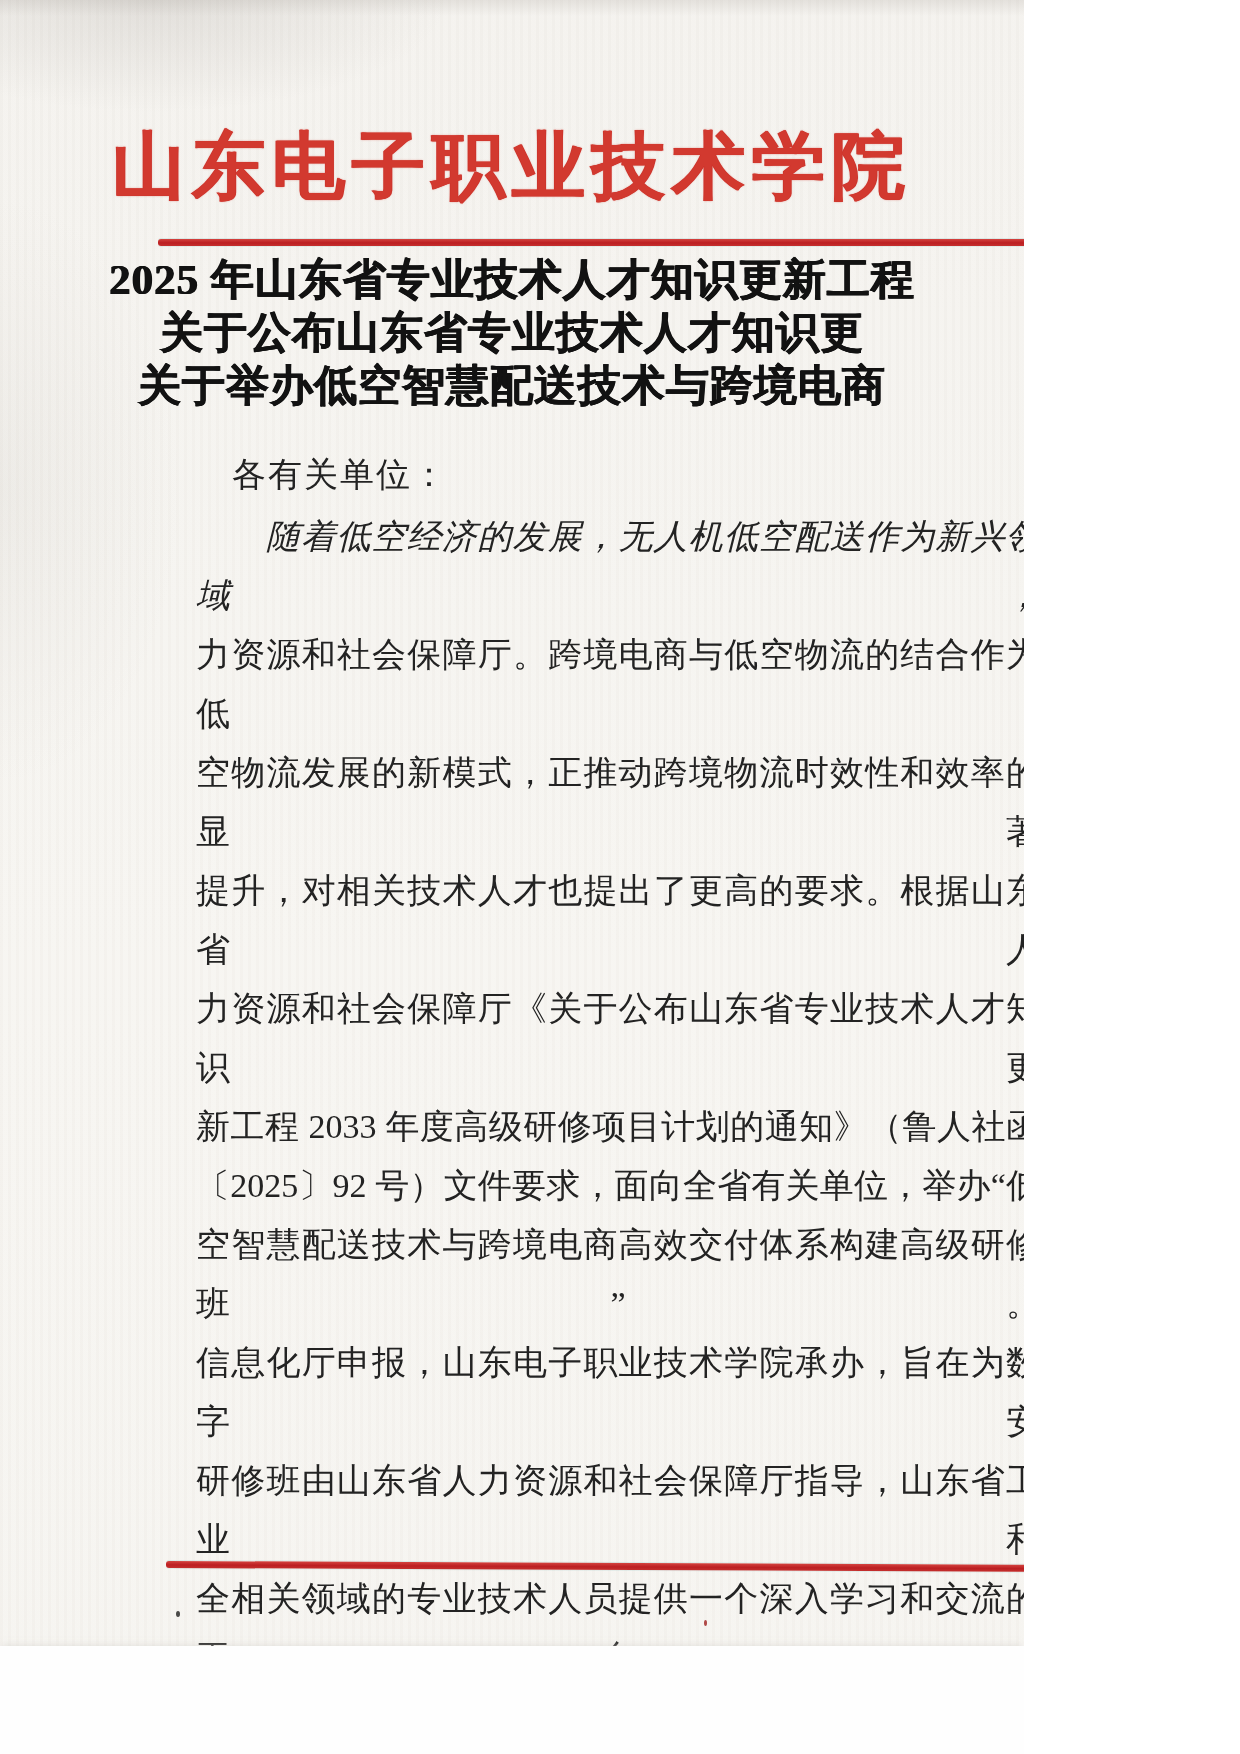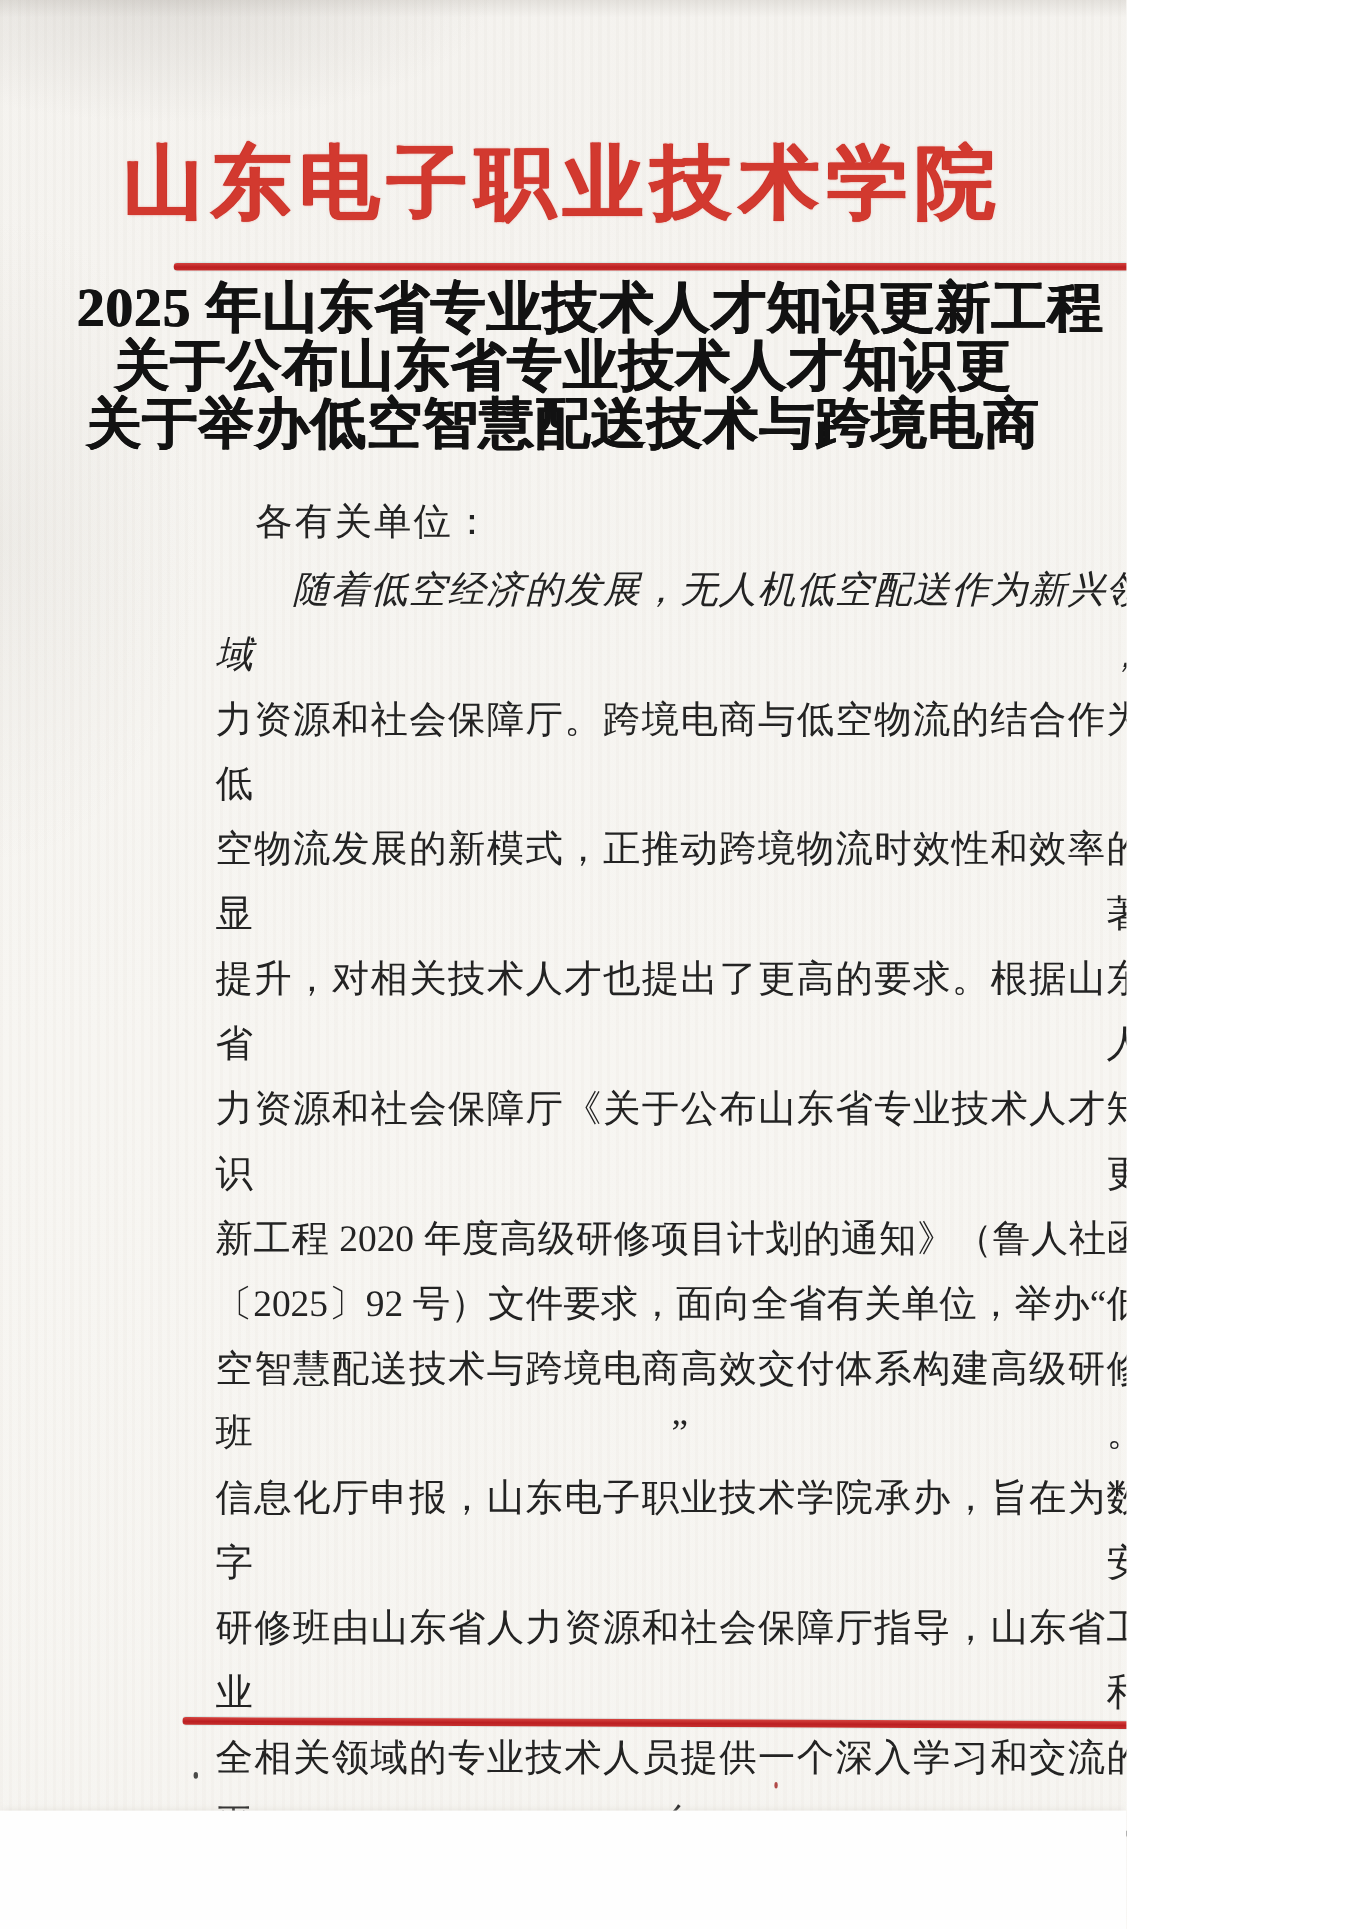--- a/index.html
+++ b/index.html
@@ -31,21 +31,21 @@
     position:absolute;height:7px;
     background:linear-gradient(180deg,#d4433f,#bc1f22 55%,#c5302e);
     border-radius:3px;
     box-shadow:0 -1px 0 rgba(160,205,205,.30), 0 1px 0 rgba(160,205,205,.22);
   }
   .rule-top{left:158px;top:239px;width:936px;}
   .rule-bottom{left:166px;top:1563px;width:922px;transform:rotate(.25deg);}
   .title{
     position:absolute;top:253px;left:70px;right:70px;
     text-align:center;
-    font-size:50px;line-height:53px;font-weight:700;
+    font-size:43px;line-height:53px;font-weight:700;
     letter-spacing:1px;color:#121212;
     text-shadow:.6px 0 0 #121212, -.6px 0 0 #121212;
     white-space:nowrap;
   }
   .body-text{
     position:absolute;left:196px;top:448px;width:844px;
     font-size:34px;line-height:59px;color:#232323;
   }
   .line{text-align:justify;}
   .full{text-align-last:justify;}
@@ -83,21 +83,21 @@
   </div>
 
   <div class="body-text">
     <div class="line short sal">各有关单位：</div>
 
     <div class="line full indent">随着低空经济的发展，无人机低空配送作为新兴领域，</div>
     <div class="line full">力资源和社会保障厅。跨境电商与低空物流的结合作为低</div>
     <div class="line full">空物流发展的新模式，正推动跨境物流时效性和效率的显著</div>
     <div class="line full">提升，对相关技术人才也提出了更高的要求。根据山东省人</div>
     <div class="line full">力资源和社会保障厅《关于公布山东省专业技术人才知识更</div>
-    <div class="line full">新工程 2020 年度高级研修项目计划的通知》（鲁人社函</div>
+    <div class="line full">新工程 2033 年度高级研修项目计划的通知》（鲁人社函</div>
     <div class="line full">〔2025〕92 号）文件要求，面向全省有关单位，举办“低</div>
     <div class="line full">空智慧配送技术与跨境电商高效交付体系构建高级研修班”。</div>
     <div class="line full">信息化厅申报，山东电子职业技术学院承办，旨在为数字安</div>
     <div class="line full">研修班由山东省人力资源和社会保障厅指导，山东省工业和</div>
     <div class="line full">全相关领域的专业技术人员提供一个深入学习和交流的平台，</div>
     <div class="line short">提高低空配送与跨境电商高效交付的能力。</div>
 
     <div class="line short indent heading">一、研修目标</div>
 
   </div>

